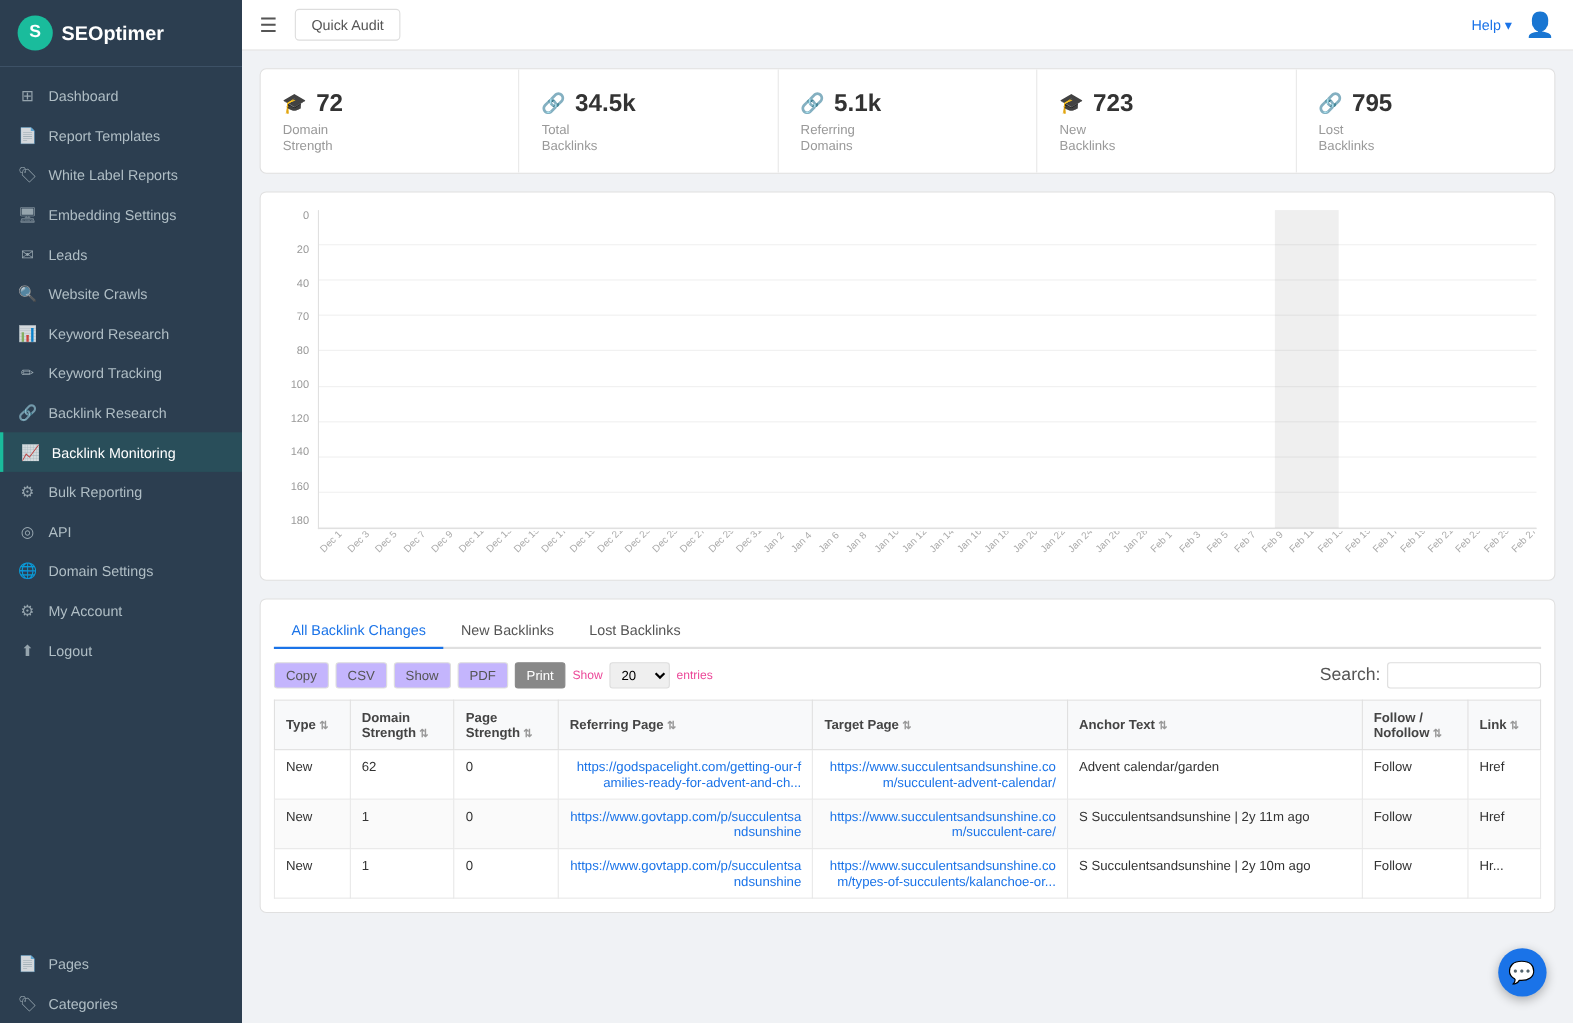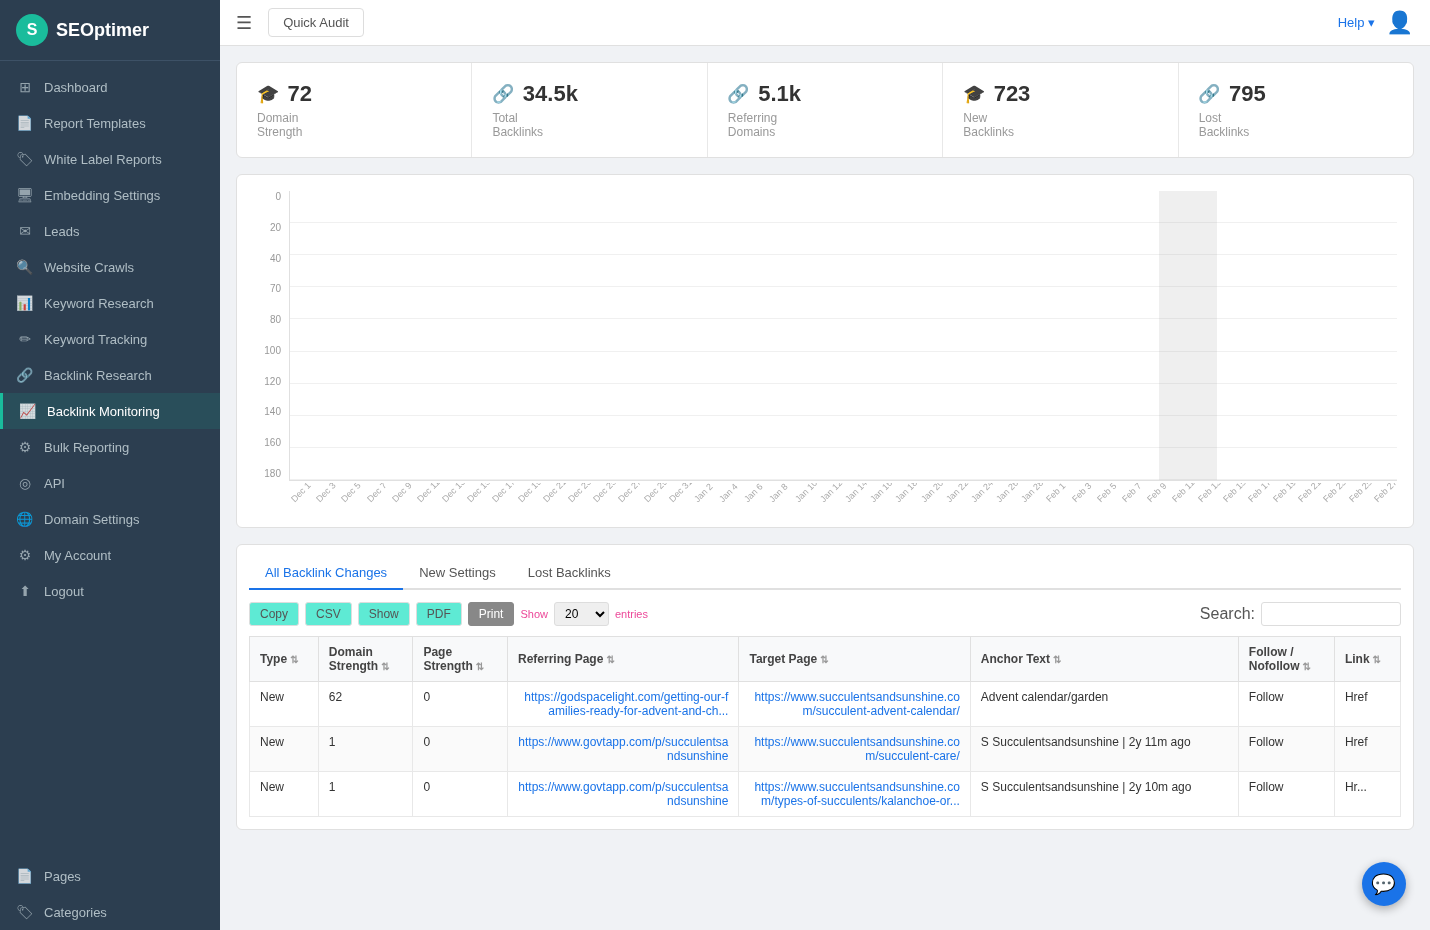--- a/index.html
+++ b/index.html
@@ -250,21 +250,21 @@
       padding: 12px;
     }
     .table-controls {
       display: flex;
       align-items: center;
       gap: 6px;
       margin-bottom: 10px;
     }
     .ctrl-btn {
       border: 1px solid #ddd;
-      background: #5eead4;
+      background: #c4b5fd;
       border-radius: 3px;
       padding: 4px 10px;
       font-size: 12px;
       cursor: pointer;
       color: #555;
     }
     .ctrl-btn.print { color: white; background: #888; border-color: #888; }
     .entries-select {
       border: 1px solid #ddd;
       border-radius: 3px;
@@ -706,21 +706,21 @@
             <div class="x-label" style="left: 95.4545%; bottom: 4px;">Feb 25</div>
             <div class="x-label" style="left: 97.7273%; bottom: 4px;">Feb 27</div>
           </div>
       </div>
     </div>
 
     <div class="table-section">
 
       <div class="tab-bar" id="tab-bar">
           <div class="tab active">All Backlink Changes</div>
-          <div class="tab">New Settings</div>
+          <div class="tab">New Backlinks</div>
           <div class="tab">Lost Backlinks</div>
         </div>
 
       <div class="table-controls" id="table-controls">
   <button class="ctrl-btn">Copy</button>
   <button class="ctrl-btn">CSV</button>
   <button class="ctrl-btn">Show</button>
   <button class="ctrl-btn">PDF</button>
   <button class="ctrl-btn print">Print</button>
   <span class="entries-label">Show</span>

